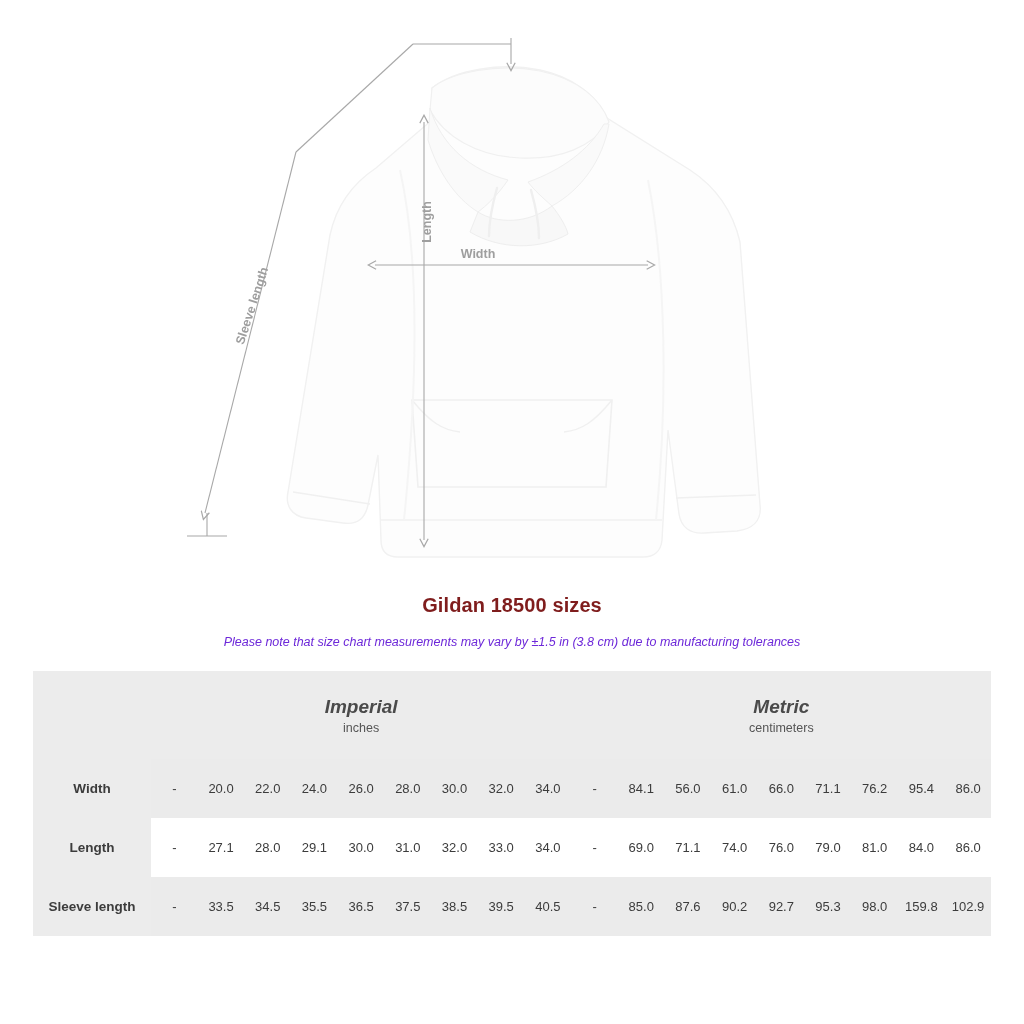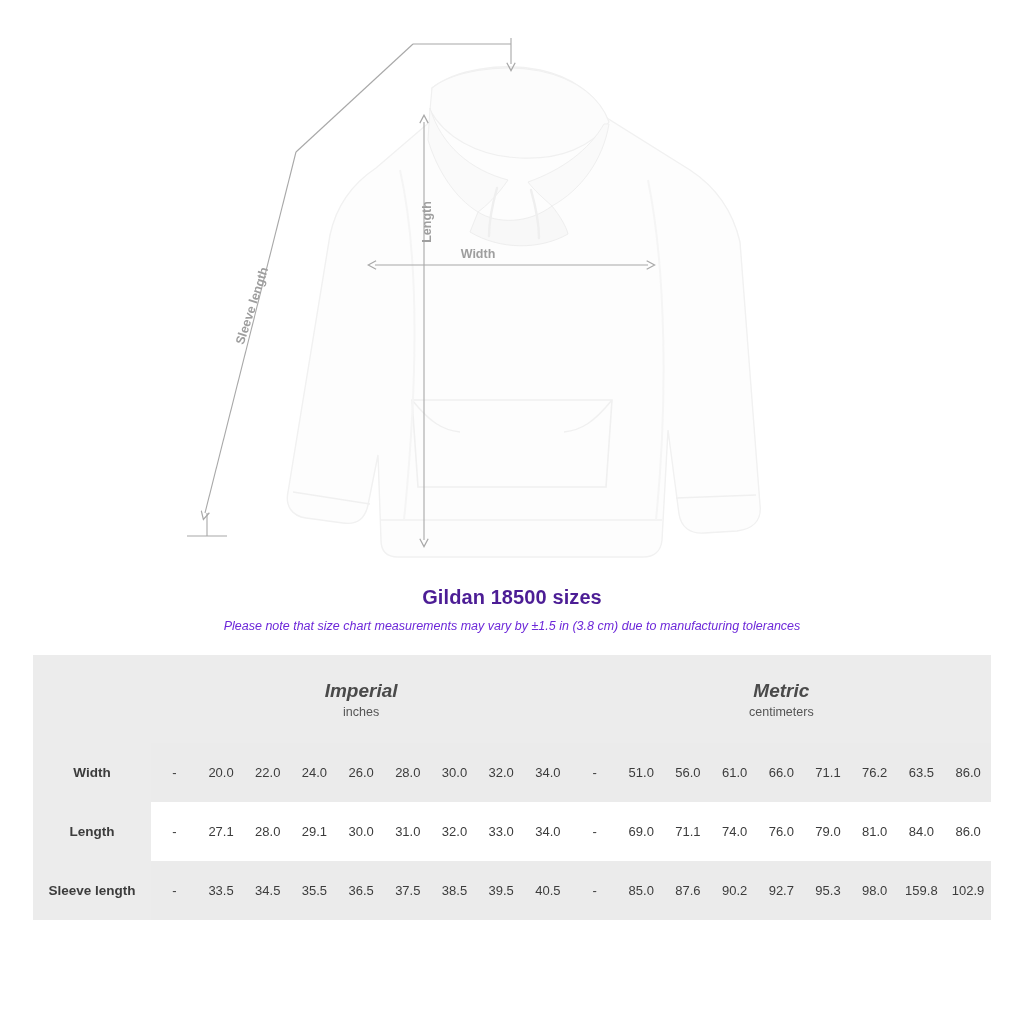--- a/index.html
+++ b/index.html
@@ -29,22 +29,22 @@
   }
   .illustration svg {
     display: block;
   }
 
   
   .chart-title {
     text-align: center;
     font-size: 20px;
     font-weight: bold;
-    color: #4c1d95;
-    margin: 0;
+    color: #7f1d1d;
+    margin: 8px;
     padding-top: 6px;
     letter-spacing: 0.1px;
   }
   .chart-note {
     text-align: center;
     font-size: 12.5px;
     font-style: italic;
     color: #6d28d9;
     margin: 0;
     padding-top: 10px;
@@ -266,27 +266,27 @@
           <td class="val">-</td>
           <td class="val">20.0</td>
           <td class="val">22.0</td>
           <td class="val">24.0</td>
           <td class="val">26.0</td>
           <td class="val">28.0</td>
           <td class="val">30.0</td>
           <td class="val">32.0</td>
           <td class="val">34.0</td>
           <td class="val">-</td>
-          <td class="val">51.0</td>
+          <td class="val">84.1</td>
           <td class="val">56.0</td>
           <td class="val">61.0</td>
           <td class="val">66.0</td>
           <td class="val">71.1</td>
           <td class="val">76.2</td>
-          <td class="val">63.5</td>
+          <td class="val">95.4</td>
           <td class="val">86.0</td>
         </tr>
 
         <tr class="data-row plain">
           <td class="rowlabel">Length</td>
           <td class="val">-</td>
           <td class="val">27.1</td>
           <td class="val">28.0</td>
           <td class="val">29.1</td>
           <td class="val">30.0</td>

